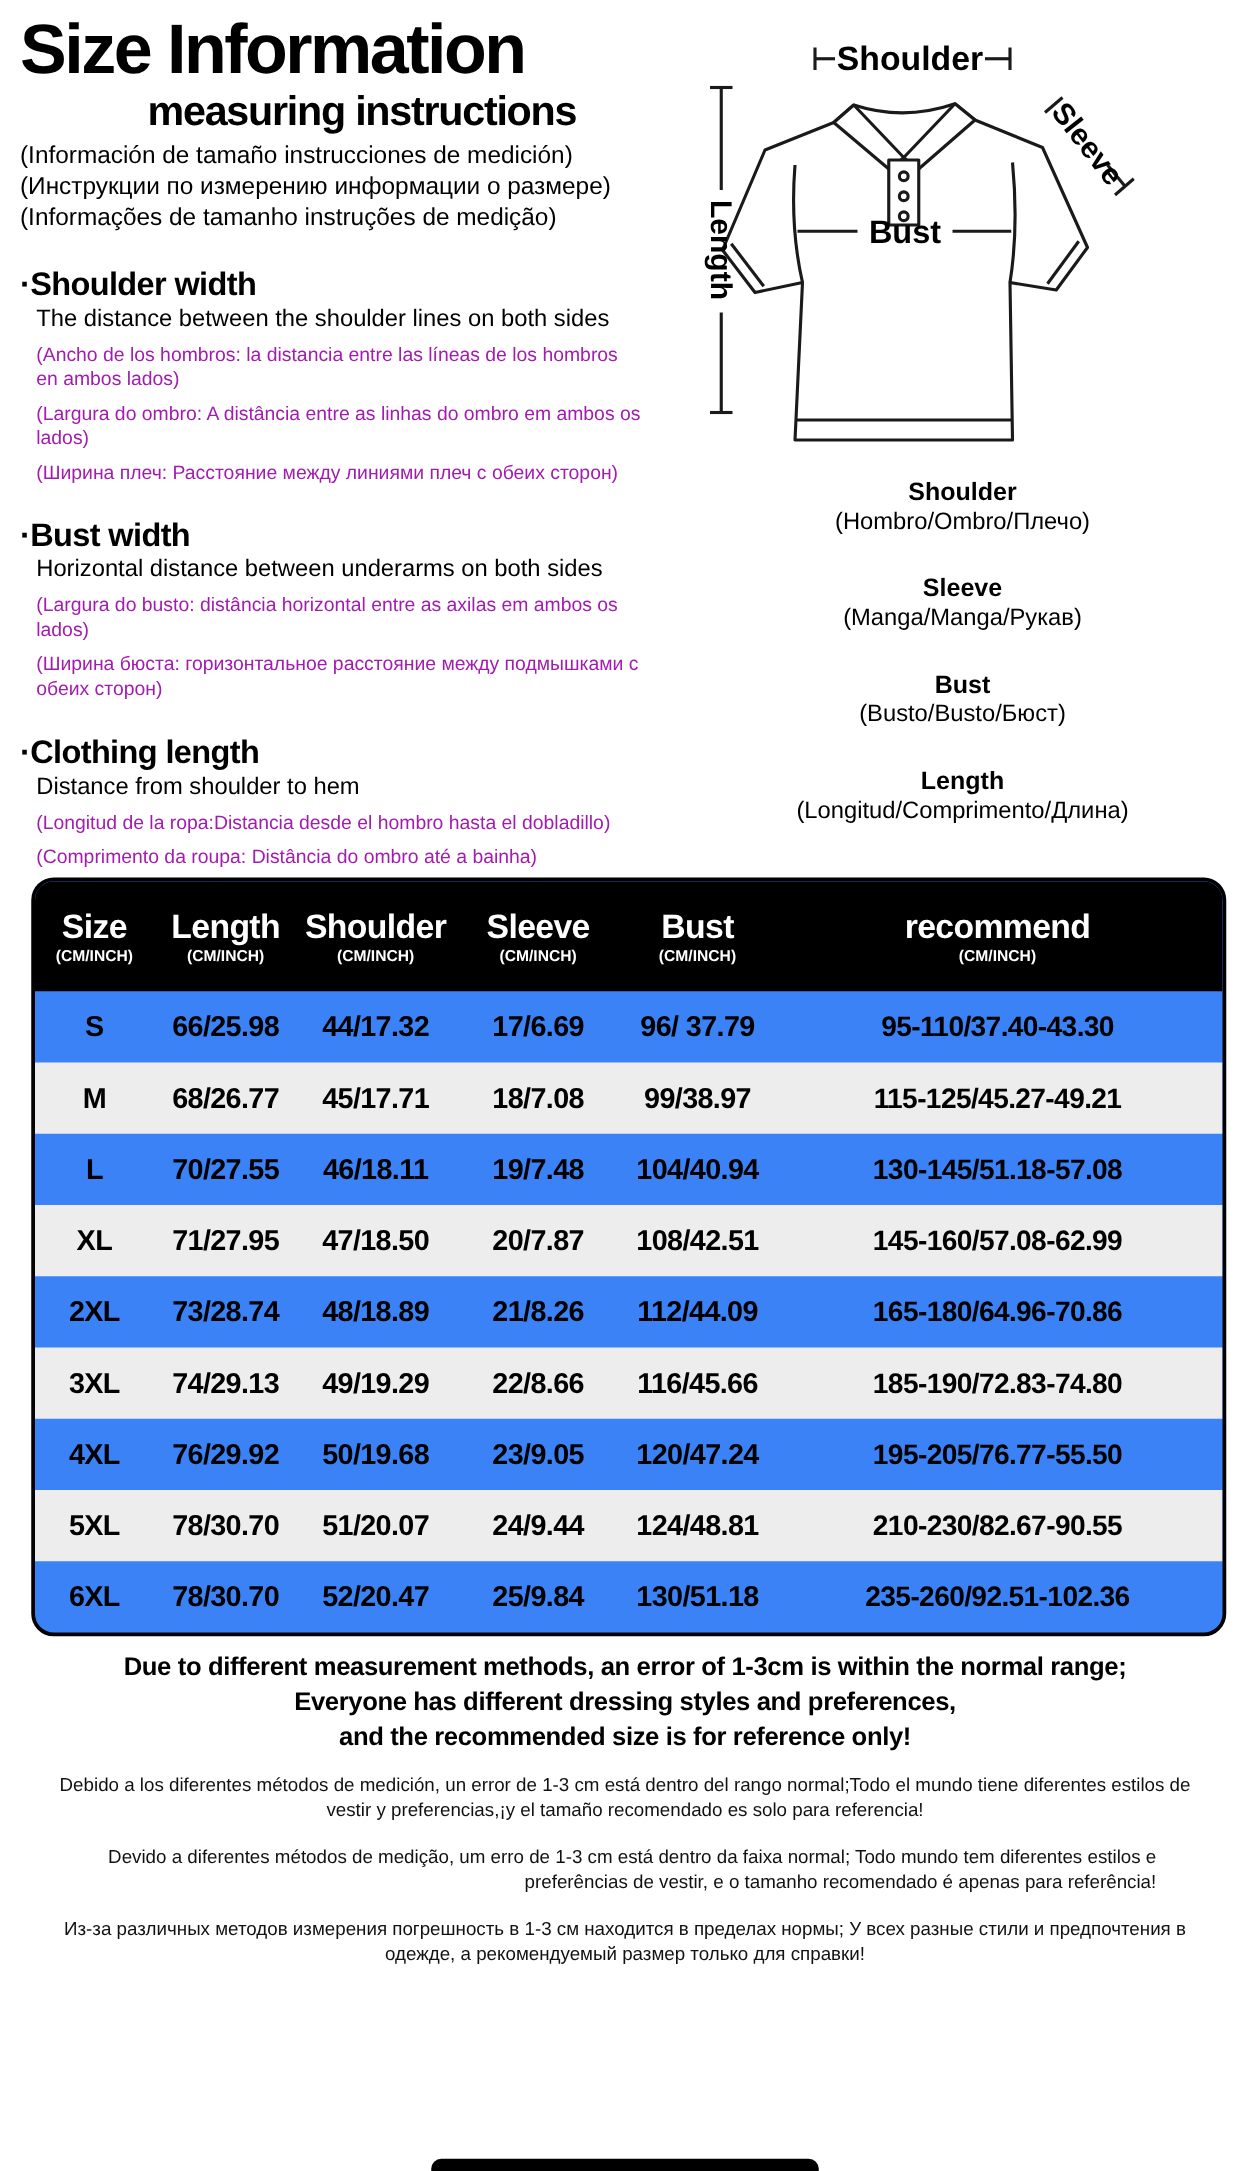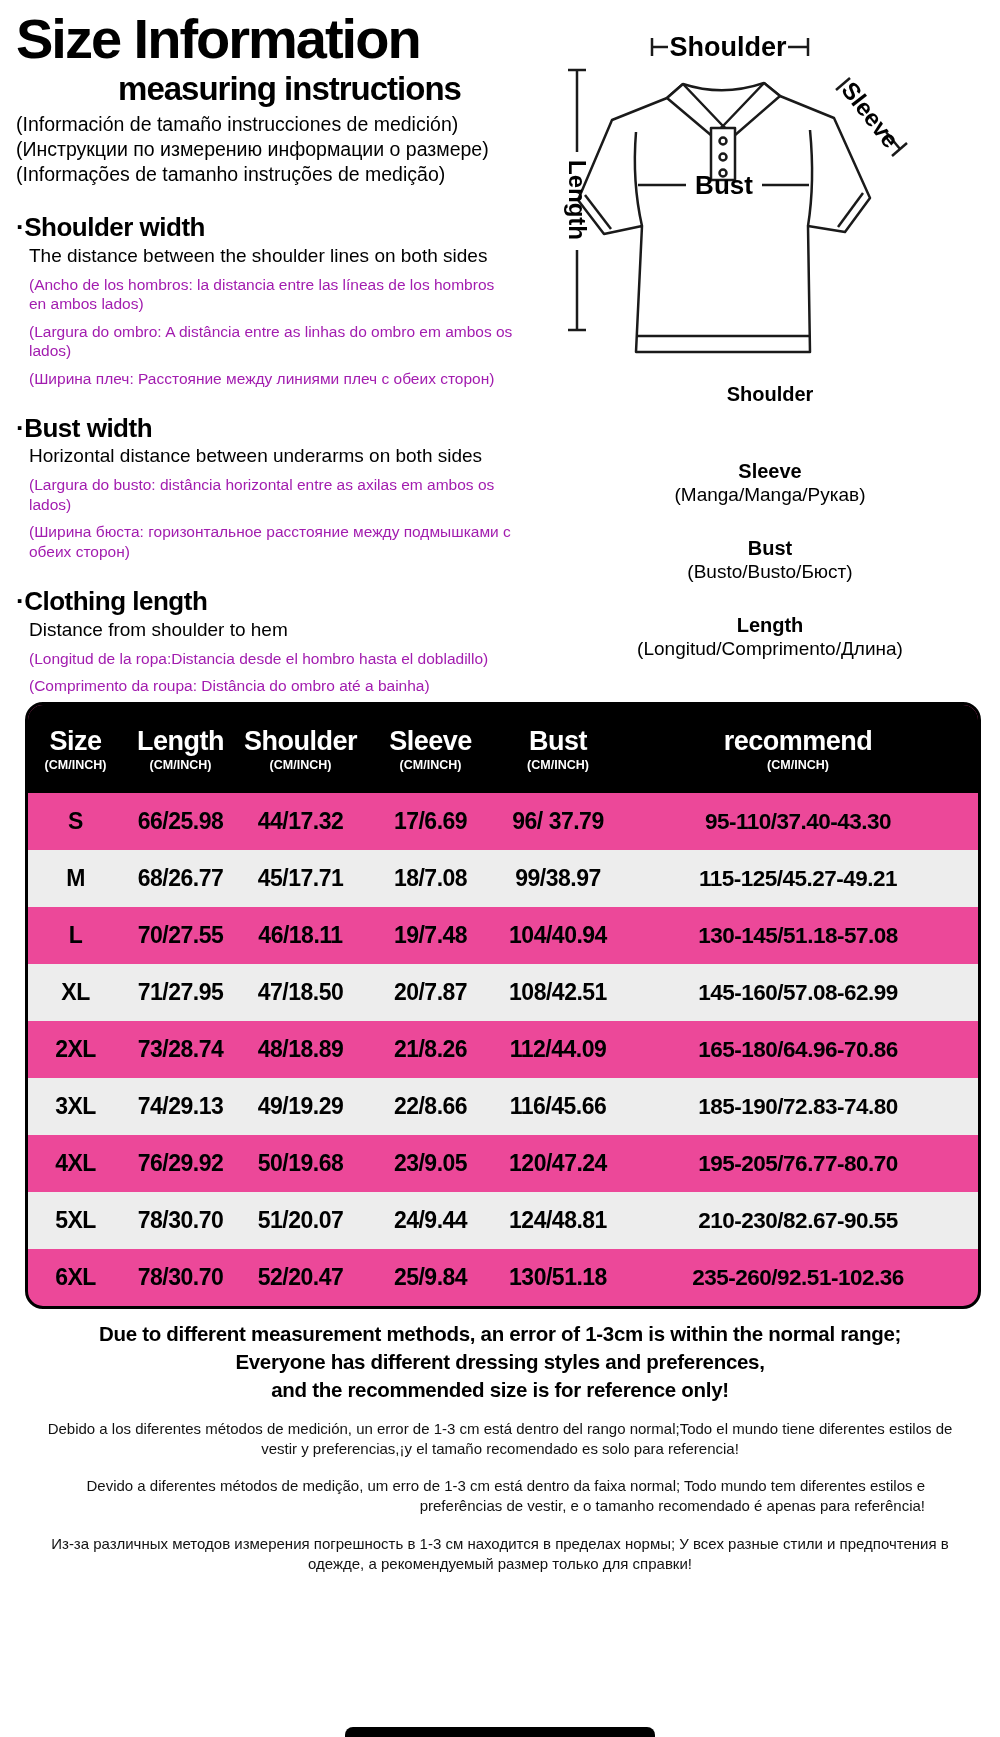--- a/index.html
+++ b/index.html
@@ -18,21 +18,21 @@
   .section-desc{font-size:19px;margin:3px 0 0 13px;line-height:22px;}
   .section-note{font-size:15.5px;color:#a21caf;margin:8px 0 0 13px;line-height:19.5px;width:486px;}
   
   .diagram{position:absolute;left:540px;top:0;width:460px;height:380px;}
   .legend{position:absolute;left:540px;top:382px;width:460px;text-align:center;}
   .legend-item{height:48px;margin-bottom:29px;}
   .legend-term{font-size:20px;font-weight:bold;line-height:24px;}
   .legend-trans{font-size:19px;line-height:24px;}
   
   .size-table{position:absolute;left:25px;top:702px;width:950px;border:3px solid #000;
-    border-radius:18px;overflow:hidden;background:#ec4899;}
+    border-radius:18px;overflow:hidden;background:#3b82f6;}
   .t-grid{display:grid;grid-template-columns:95px 115px 125px 135px 120px 1fr;}
   .table-header{background:#000;color:#fff;}
   .hcell{display:flex;flex-direction:column;justify-content:center;align-items:center;height:88px;}
   .hlabel{font-size:27px;font-weight:bold;letter-spacing:-0.5px;line-height:30px;}
   .hunit{font-size:12.5px;font-weight:bold;margin-top:2px;}
   .table-row{height:57px;align-items:center;text-align:center;font-weight:bold;font-size:23px;letter-spacing:-0.5px;}
   .table-row:nth-child(even){background:#ededed;}
   .table-row .cell{white-space:nowrap;}
   .cell-recommend{font-size:22.5px;}
   
@@ -123,20 +123,21 @@
       <text x="184" y="194" font-size="26" font-weight="600" text-anchor="middle">Bust</text>
       <text x="37" y="200" font-size="24" font-weight="600" text-anchor="middle" transform="rotate(90,37,200)" dy="8">Length</text>
       <text x="330" y="115" font-size="24" font-weight="600" text-anchor="middle" transform="rotate(52,330,115)" dy="8">Sleeve</text>
     </g>
   </svg>
 </div>
 
 <div class="legend">
   <div class="legend-item">
     <div class="legend-term">Shoulder</div>
+    <div class="legend-trans">(Hombro/Ombro/Плечо)</div>
   </div>
   <div class="legend-item">
     <div class="legend-term">Sleeve</div>
     <div class="legend-trans">(Manga/Manga/Рукав)</div>
   </div>
   <div class="legend-item">
     <div class="legend-term">Bust</div>
     <div class="legend-trans">(Busto/Busto/Бюст)</div>
   </div>
   <div class="legend-item">
@@ -221,21 +222,21 @@
       <div class="cell">22/8.66</div>
       <div class="cell">116/45.66</div>
       <div class="cell cell-recommend">185-190/72.83-74.80</div>
     </div>
     <div class="table-row t-grid">
       <div class="cell">4XL</div>
       <div class="cell">76/29.92</div>
       <div class="cell">50/19.68</div>
       <div class="cell">23/9.05</div>
       <div class="cell">120/47.24</div>
-      <div class="cell cell-recommend">195-205/76.77-80.70</div>
+      <div class="cell cell-recommend">195-205/76.77-55.50</div>
     </div>
     <div class="table-row t-grid">
       <div class="cell">5XL</div>
       <div class="cell">78/30.70</div>
       <div class="cell">51/20.07</div>
       <div class="cell">24/9.44</div>
       <div class="cell">124/48.81</div>
       <div class="cell cell-recommend">210-230/82.67-90.55</div>
     </div>
     <div class="table-row t-grid">

